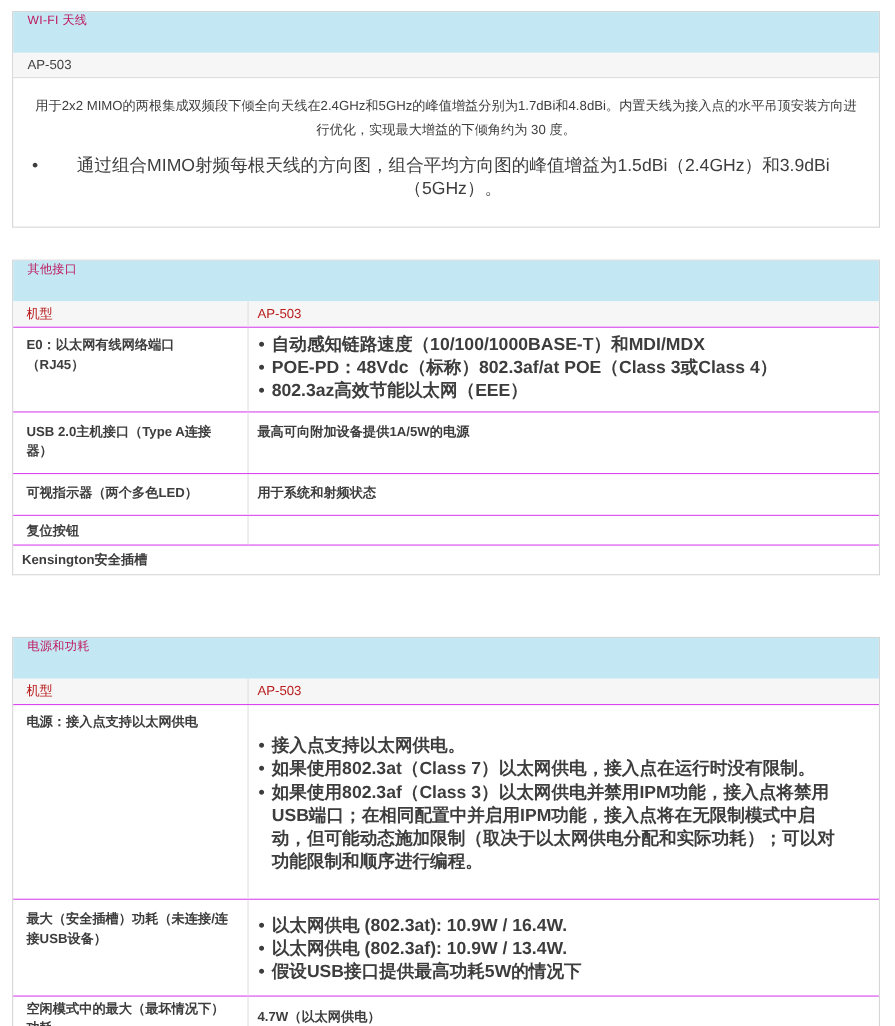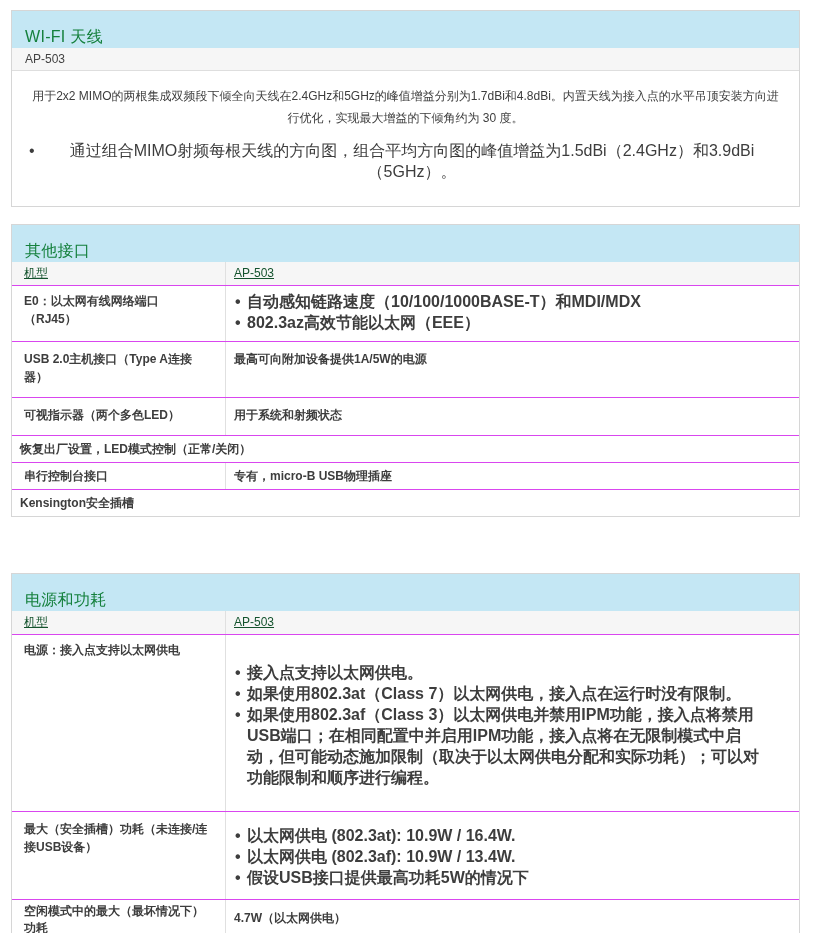--- a/index.html
+++ b/index.html
@@ -13,24 +13,24 @@
   .page { padding:10px 0 0 11px; }
 
   .card {
     width:789px;
     border:1px solid #d6d6d6;
     background:#ffffff;
   }
   .card-header {
     height:37px;
     background:#c4e7f4;
-    display:flex; align-items:flex-end;
+    display:flex; align-items:flex-start;
     padding:0 13px;
-    font-size:16px;
-    color:#15803d;
+    font-size:11px;
+    color:#be185d;
     letter-spacing:.3px;
   }
   .model-bar {
     height:23px; line-height:22px;
     background:#f6f6f6;
     border-bottom:1px solid #dedede;
     padding:0 13px;
     font-size:12px; color:#424242;
   }
 
@@ -46,38 +46,38 @@
   .trow { display:flex; }
   .trow + .trow { border-top:1px solid #d946ef;font-weight:bold; }
   .tcell { font-size:12px; line-height:18px; }
   .tcell.label {
     flex:0 0 214px; width:214px;
     border-right:1px solid #e0e0e0;
     padding:0 16px 0 12px;
   }
   .tcell.value { flex:1; padding:0 34px 0 8px; }
   .thead { background:#f6f6f6; }
-  .thead .tcell { padding-top:3px; padding-bottom:3px; line-height:17px; color:#14532d;text-decoration:underline; }
+  .thead .tcell { padding-top:3px; padding-bottom:3px; line-height:17px; color:#b91c1c; }
 
   
   .row-bullets .label { padding-top:6px; padding-bottom:6px; }
   .row-bullets .value .bullets { margin:5px 0 8px; }
   .row-mid .label { padding-top:8px; padding-bottom:11px; }
   .row-mid .value { padding-top:8px; padding-bottom:11px; }
   .row-slim .label { padding-top:4px; padding-bottom:4px; }
   .row-slim .value { padding-top:4px; padding-bottom:4px; }
 
   .row-power .label { padding-top:6px; padding-bottom:6px; }
   .row-power .value .bullets { margin:27px 0 23px; }
   .row-max .label { padding-top:8px; padding-bottom:8px; }
   .row-max .value .bullets { margin:13px 0 11px; }
   .row-val2 .label { padding-top:3px; padding-bottom:3px; line-height:17px; }
   .row-val2 .value { padding-top:9px; padding-bottom:8px; }
 
-  #card-interfaces { margin-top:17px; }
+  #card-interfaces { margin-top:29px; }
   #card-power { margin-top:56px; }
 </style>
 </head>
 <body>
 
 <div class="page">
 
   <section class="card" id="card-wifi">
     <div class="card-header">
       <span>WI-FI 天线</span>
@@ -101,43 +101,40 @@
     <div class="trow thead">
       <div class="tcell label">机型</div>
       <div class="tcell value">AP-503</div>
     </div>
 
     <div class="trow row-bullets">
       <div class="tcell label">E0：以太网有线网络端口（RJ45）</div>
       <div class="tcell value">
         <ul class="bullets">
           <li>自动感知链路速度（10/100/1000BASE-T）和MDI/MDX</li>
+          <li>POE-PD：48Vdc（标称）802.3af/at POE（Class 3或Class 4）</li>
           <li>802.3az高效节能以太网（EEE）</li>
         </ul>
       </div>
     </div>
 
     <div class="trow row-mid">
       <div class="tcell label">USB 2.0主机接口（Type A连接器）</div>
       <div class="tcell value">最高可向附加设备提供1A/5W的电源</div>
     </div>
 
     <div class="trow row-mid">
       <div class="tcell label">可视指示器（两个多色LED）</div>
       <div class="tcell value">用于系统和射频状态</div>
     </div>
 
     <div class="trow row-slim">
-      <div class="tcell value">恢复出厂设置，LED模式控制（正常/关闭）</div>
+      <div class="tcell label">复位按钮</div>
     </div>
 
-    <div class="trow row-slim">
-      <div class="tcell label">串行控制台接口</div>
-      <div class="tcell value">专有，micro-B USB物理插座</div>
-    </div>
 
     <div class="trow row-slim">
       <div class="tcell value">Kensington安全插槽</div>
     </div>
   </section>
 
   <section class="card" id="card-power">
     <div class="card-header">
       <span>电源和功耗</span>
     </div>

